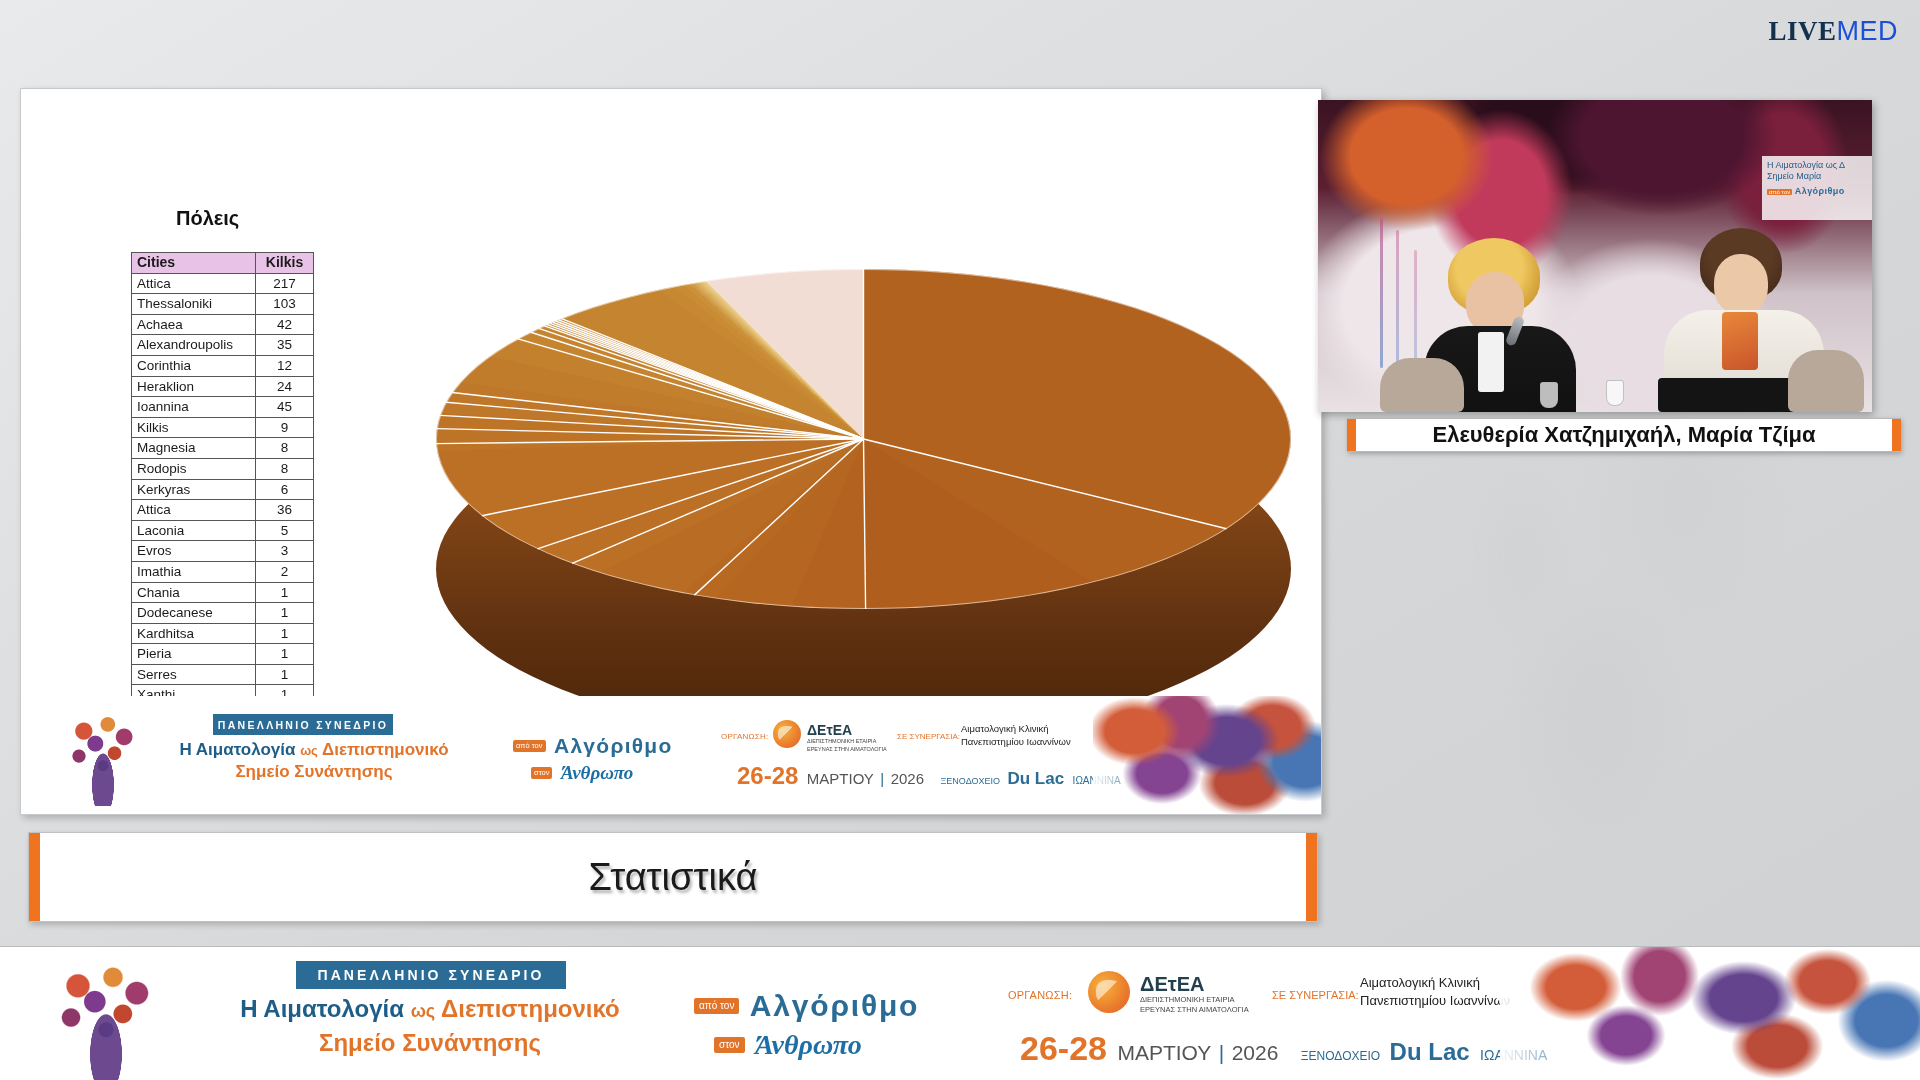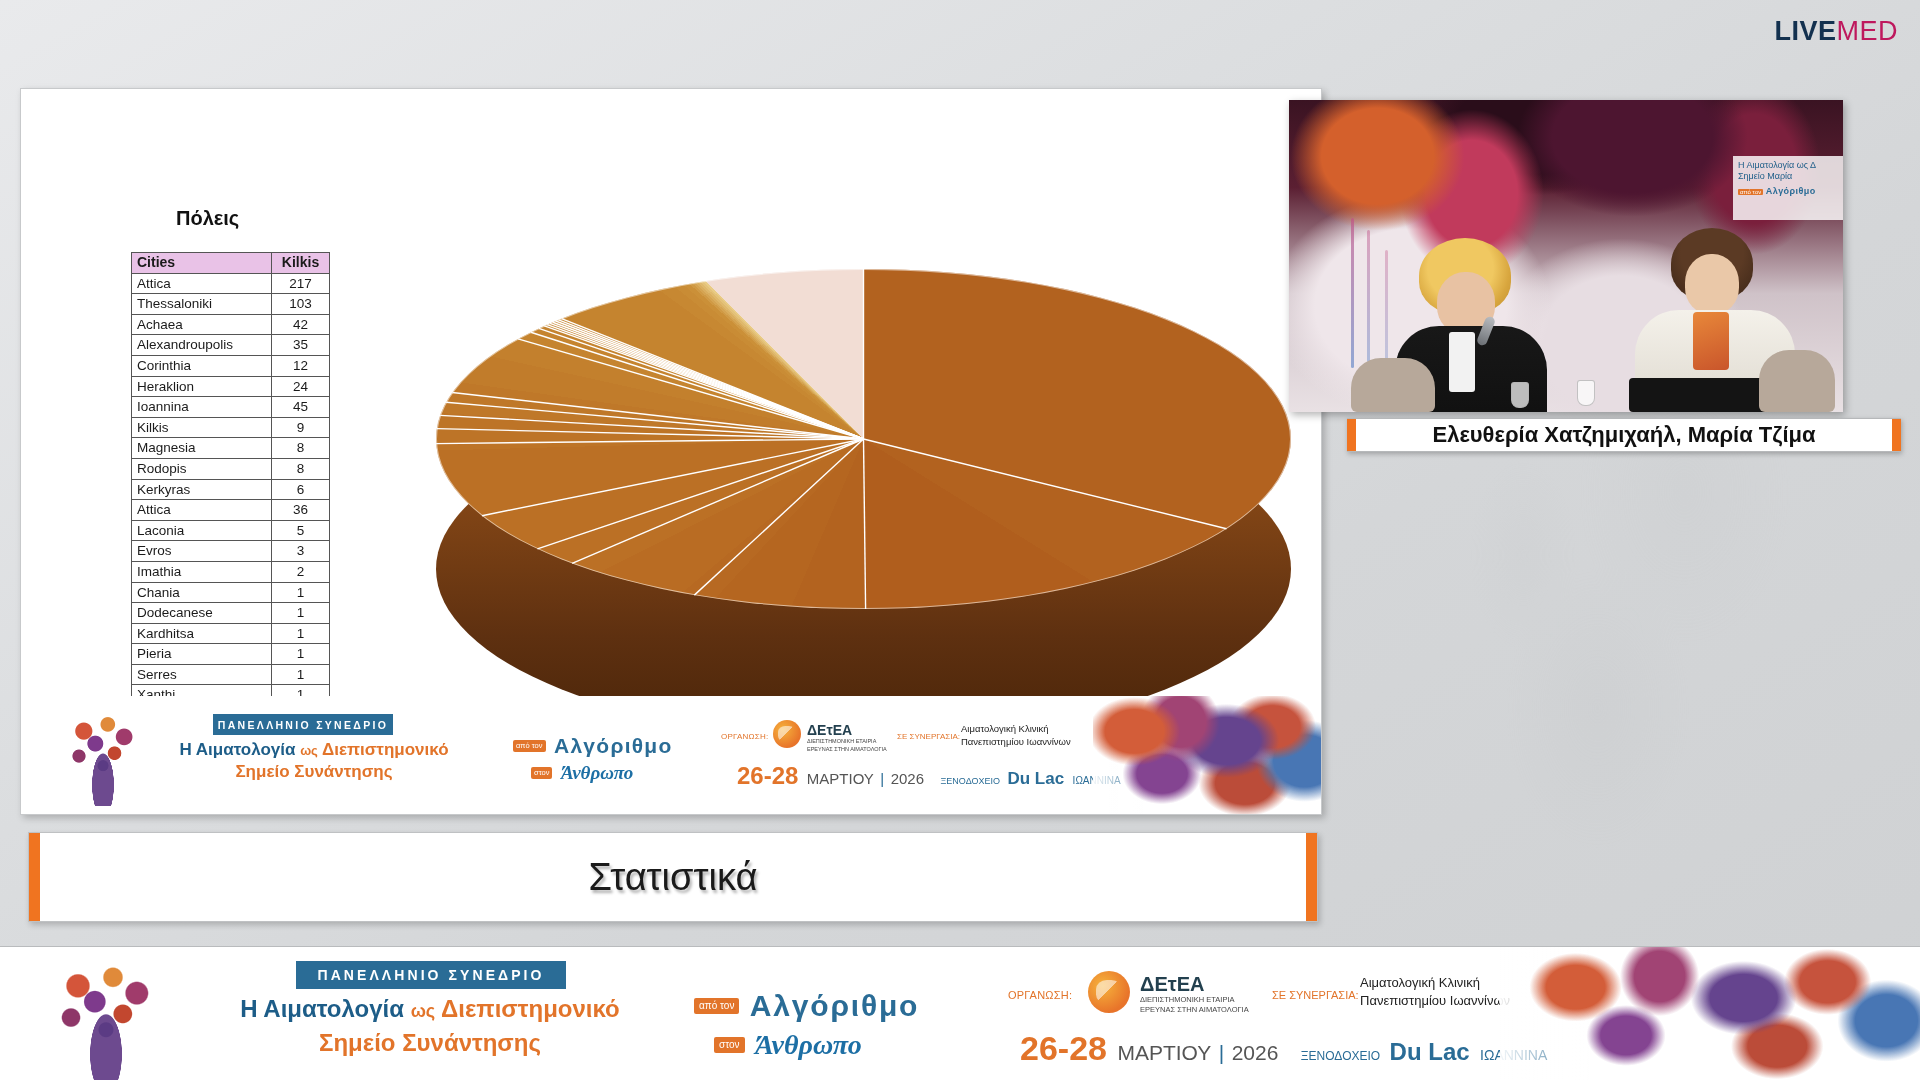--- a/index.html
+++ b/index.html
@@ -23,22 +23,22 @@
       radial-gradient(ellipse 150px 230px at 48% 72%, #bfc1c3 0%, transparent 62%);
     filter: blur(1px);
   }
 
   
   .livemed {
     position: absolute; top: 16px; right: 22px;
     font-size: 27px; letter-spacing: .5px;
     color: #1b3a5c; z-index: 40;
   }
-  .livemed .lv { font-weight: 700; color:#13314f; }
-  .livemed .md { font-weight: 400; color:#be185d;margin-top:8px; }
+  .livemed .lv { font-weight: 700; color:#13314f;font-family:Liberation Serif, serif; }
+  .livemed .md { font-weight: 400; color:#1d4ed8;margin-top:8px; }
 
   
   .slide {
     position: absolute; left: 20px; top: 88px;
     width: 1302px; height: 727px;
     background: #ffffff;
     border: 1px solid #c7c9cb;
     box-shadow: 3px 3px 7px rgba(0,0,0,.22);
     overflow: hidden;
   }
@@ -54,21 +54,21 @@
     border-collapse: collapse;
     font-size: 13.5px; color:#1b1b1b;
     background:#fff;
   }
   table.cities th, table.cities td {
     border: 1px solid #555;
     height: 19.6px; line-height: 19.6px;
     padding: 0 5px;
   }
   table.cities th { background:#e9c2e7; font-weight:700; font-size:14px; }
-  table.cities th.c-city, table.cities td.c-city { width: 140px; text-align:left; }
+  table.cities th.c-city, table.cities td.c-city { width: 124px; text-align:left; }
   table.cities th.c-views { width: 58px; text-align:center; }
   table.cities td.c-views { width: 58px; text-align:center; }
 
   
   .pie-wrap {
     position: absolute; left: 365px; top: 130px;
     width: 900px; height: 540px;
   }
   .pie-stage { position:absolute; left:25px; top:10px; width:870px; height:500px; }
   .pie-side {
@@ -167,21 +167,21 @@
   }
   .stat-strip::before { left:0; }
   .stat-strip::after  { right:0; }
   .stat-text {
     font-size: 38px; color:#1a1a1a;
     text-shadow: 2px 3px 3px rgba(0,0,0,.30);
   }
 
   
   .video-tile {
-    position: absolute; left: 1289px; top: 100px;
+    position: absolute; left: 1318px; top: 100px;
     width: 554px; height: 312px;
     background:#2a1620;
     box-shadow: 2px 3px 8px rgba(0,0,0,.3);
     overflow:hidden;
   }
   .video-bg {
     position:absolute; inset:0;
     background:
       radial-gradient(ellipse 140px 120px at 16% 18%, #d4602c 0 40%, transparent 62%),
       radial-gradient(ellipse 120px 140px at 33% 30%, #c13a5c 0 38%, transparent 60%),

